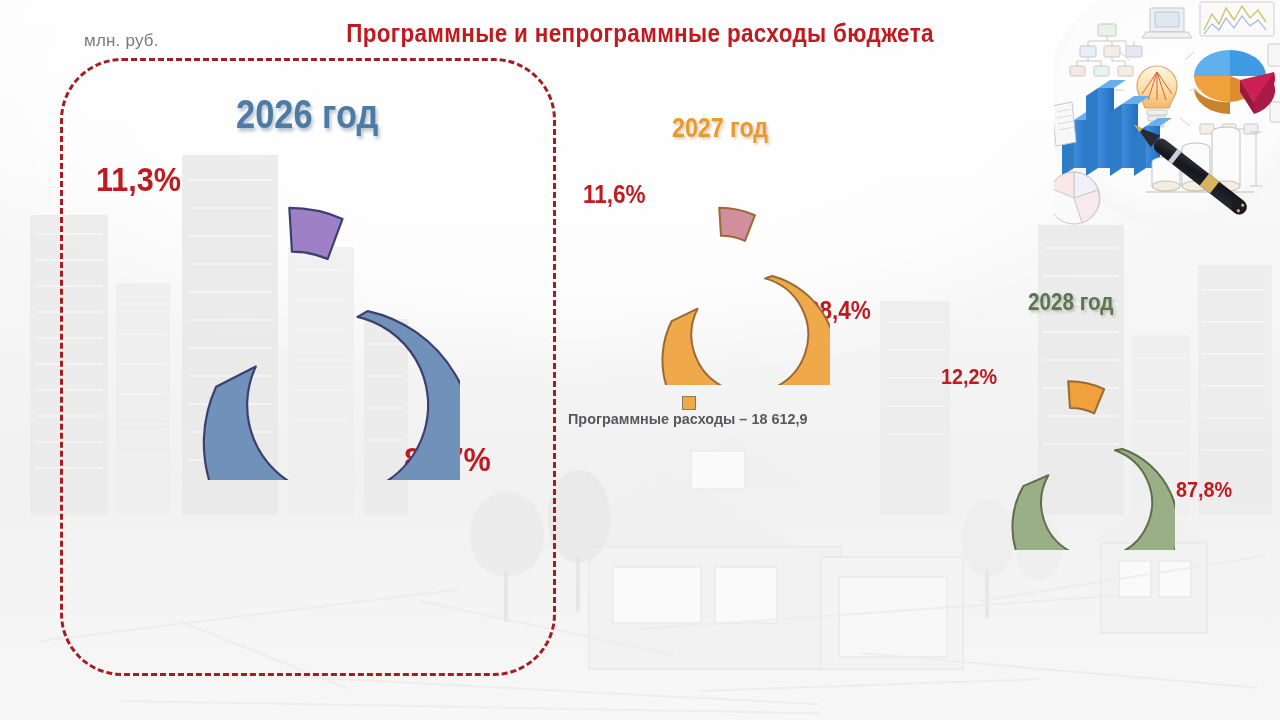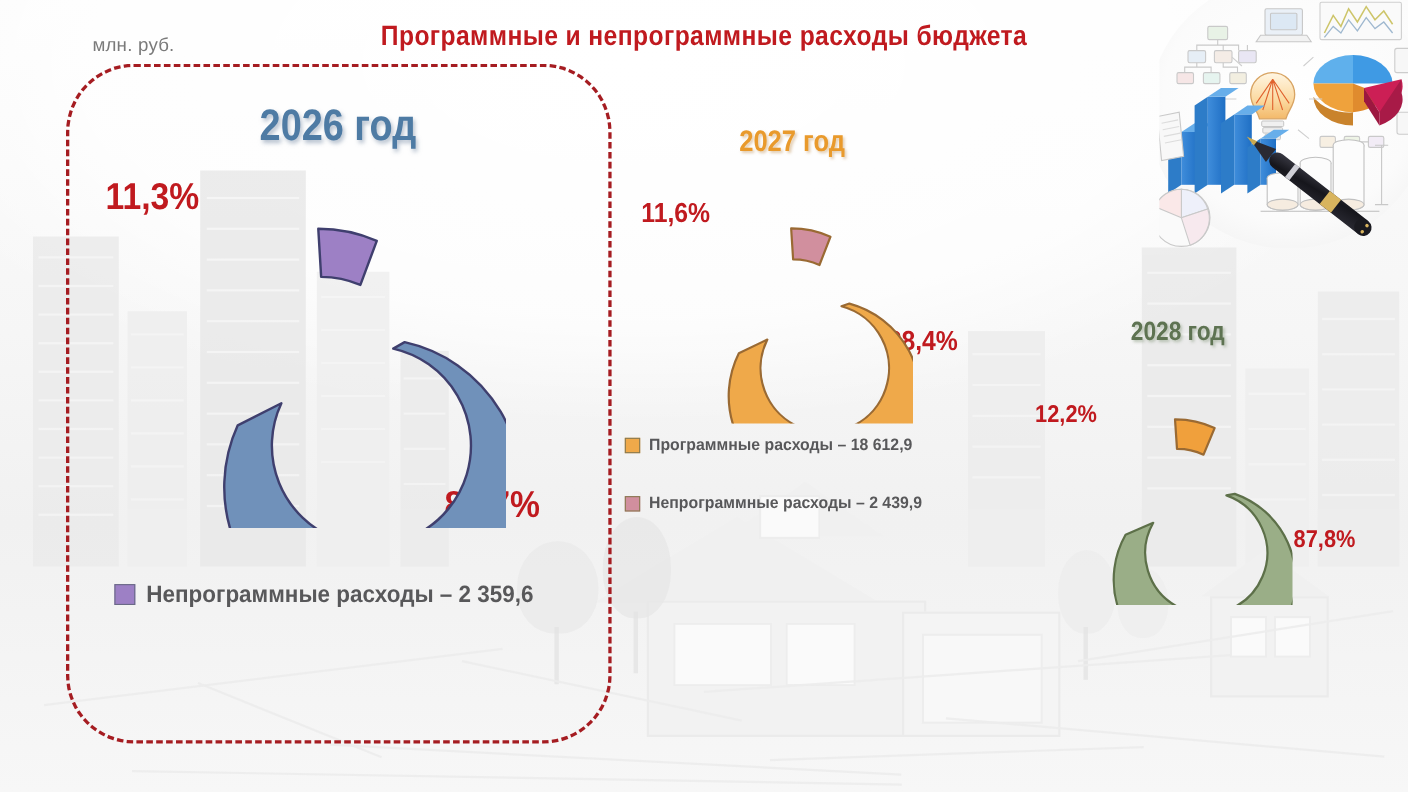--- a/index.html
+++ b/index.html
@@ -74,21 +74,21 @@
   .lg-row{display:flex;align-items:center;white-space:nowrap;}
   .sw{display:inline-block;flex:0 0 auto;}
   .lg-txt{color:#58585a;font-weight:bold;}
 
   .legend-2026{left:104px;top:528px;}
   .legend-2026 .lg-row{margin-bottom:42px;}
   .legend-2026 .sw{width:17px;height:17px;margin-right:10px;border:1.5px solid #6a6a86;}
   .legend-2026 .lg-txt{font-size:21.5px;transform:scaleX(.95);transform-origin:left center;}
 
   .legend-2027{left:568px;top:396px;}
-  .legend-2027 .lg-row{margin-bottom:36px;}
+  .legend-2027 .lg-row{margin-bottom:36px;flex-direction:column;}
   .legend-2027 .sw{width:12px;height:12px;margin-right:8px;border:1.5px solid #8a7a52;}
   .legend-2027 .lg-txt{font-size:15px;transform:scaleX(.96);transform-origin:left center;}
 
   .legend-2028{left:938px;top:568px;}
   .legend-2028 .lg-row{margin-bottom:32px;}
   .legend-2028 .sw{width:12px;height:12px;margin-right:8px;border:1.5px solid #6f7a5c;}
   .legend-2028 .lg-txt{font-size:14px;transform:scaleX(.96);transform-origin:left center;}
 
   
   .donut{position:absolute;}
@@ -392,24 +392,20 @@
       <path d="
         M 143.34 20.96
         A 135 135 0 0 1 196.53 31.93
         L 181.62 72.04
         A 90.5 90.5 0 0 0 145.96 64.69
         Z" transform="translate(-4,27)" fill="#9d80c5" stroke="#3f3f6e" stroke-width="2.2" stroke-linejoin="round"></path>
     </svg>
   </div>
 
   <div class="legend legend-2026">
-    <div class="lg-row">
-      <span class="sw" style="background:#9d80c5"></span>
-      <span class="lg-txt">Непрограммные расходы – 2 359,6</span>
-    </div>
   </div>
 
   <div class="yr yr-2027">2027 год</div>
   <div class="pct p2a">11,6%</div>
   <div class="pct p2b">88,4%</div>
 
   <div class="donut" style="left:630px;top:175px;">
     <svg width="200" height="210" viewBox="0 0 310 320" aria-hidden="true">
       <path d="
         M 215.37 120.75
@@ -424,24 +420,20 @@
         A 90.5 90.5 0 0 0 145.08 64.60
         Z" transform="translate(-4,27)" fill="#d18f9e" stroke="#9a6a33" stroke-width="3.1" stroke-linejoin="round"></path>
     </svg>
   </div>
 
   <div class="legend legend-2027">
     <div class="lg-row">
       <span class="sw" style="background:#efa94a"></span>
       <span class="lg-txt">Программные расходы – 18 612,9</span>
     </div>
-    <div class="lg-row">
-      <span class="sw" style="background:#d18f9e"></span>
-      <span class="lg-txt">Непрограммные расходы – 2 439,9</span>
-    </div>
   </div>
 
   <div class="yr yr-2028">2028 год</div>
   <div class="pct p3a">12,2%</div>
   <div class="pct p3b">87,8%</div>
 
   <div class="donut" style="left:985px;top:350px;">
     <svg width="190" height="200" viewBox="0 0 310 320" aria-hidden="true">
       <path d="
         M 219.33 125.26

